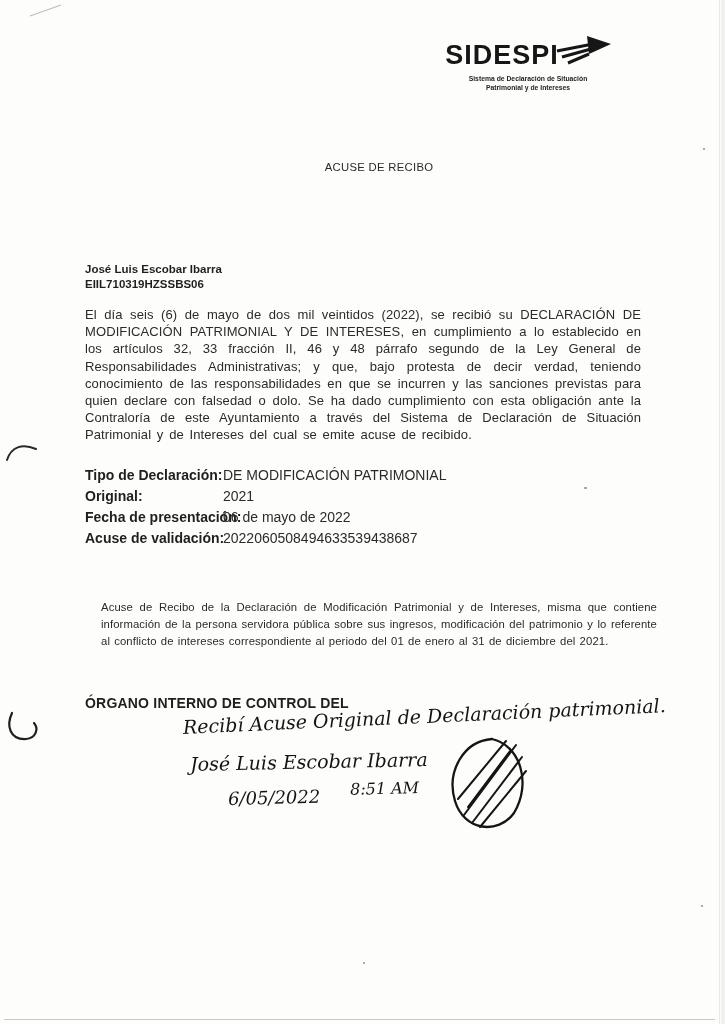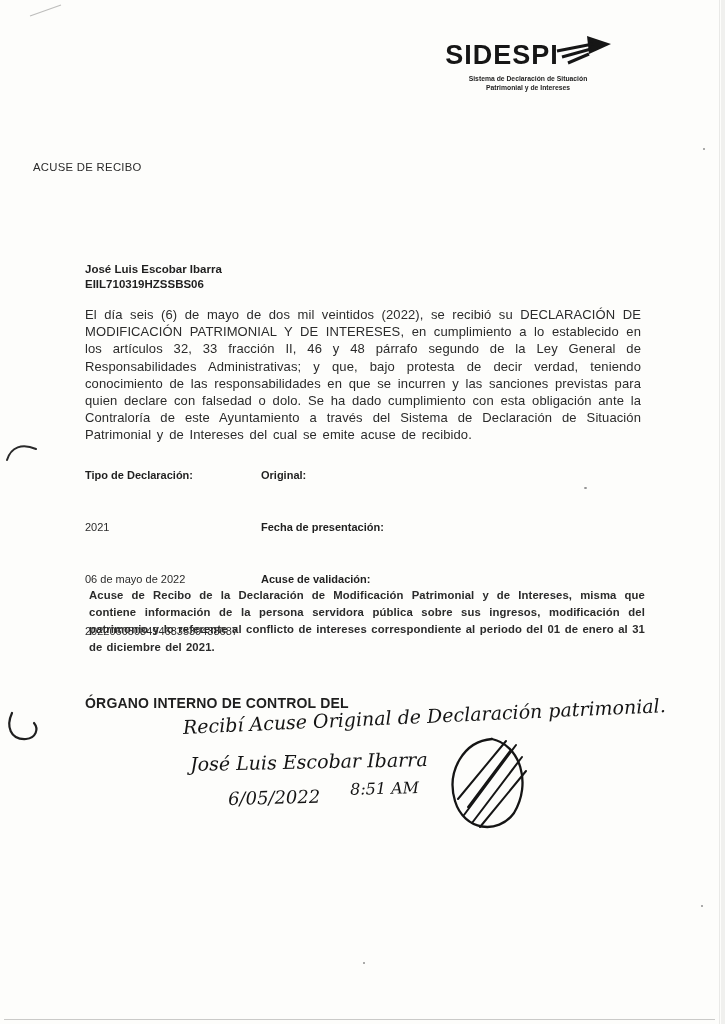--- a/index.html
+++ b/index.html
@@ -22,40 +22,40 @@
   
   .logo{position:absolute;left:428px;top:38px;width:200px;text-align:center;}
   .logo-row{display:flex;align-items:center;justify-content:center;}
   .logo-text{
     font-size:27px;font-weight:bold;letter-spacing:1px;color:#161616;
     transform:scaleY(1.05);
   }
   .logo-arrow{margin-left:-4px;transform:translateY(-4px);}
   .logo-sub{margin-top:2px;font-size:6.8px;font-weight:bold;color:#242424;line-height:9px;}
   
-  .doc-title{position:absolute;left:0;right:0;top:160px;
+  .doc-title{position:absolute;left:0;right:0;top:160px;text-align:center;
     font-size:11.3px;line-height:15px;letter-spacing:0.3px;color:#2a2a2a;padding-left:33px;}
   
   .recipient{position:absolute;left:85px;top:262px;font-size:11.5px;font-weight:bold;
     line-height:15px;color:#1f1f1f;}
   
   .body-par{
     position:absolute;left:85px;top:306px;width:556px;margin:0;
     font-size:13px;line-height:17.2px;text-align:justify;
     word-spacing:2px;letter-spacing:0.1px;color:#2b2b2b;
   }
   .closing-par{
-    position:absolute;left:85px;top:583px;width:556px;margin:4px;
+    position:absolute;left:85px;top:583px;width:556px;margin:16px;
     font-size:11.3px;line-height:17.2px;text-align:justify;
-    word-spacing:1px;letter-spacing:0.1px;color:#2b2b2b;font-weight:bold;
+    word-spacing:1px;letter-spacing:0.1px;color:#2b2b2b;
   }
   
   .fields{position:absolute;left:85px;top:468px;width:560px;
     display:grid;grid-template-columns:138px auto;row-gap:7px;column-gap:0;
-    font-size:11px;line-height:14px;gap:38px;}
+    font-size:14px;line-height:14px;}
   .field-label{font-weight:bold;color:#1f1f1f;white-space:nowrap;}
   .field-value{color:#2b2b2b;}
   
   .control-heading{position:absolute;left:85px;top:695px;
     font-size:14px;font-weight:bold;letter-spacing:0.2px;color:#1f1f1f;}
   
   .hw{font-family:"DejaVu Serif", serif;font-style:italic;color:#141414;position:absolute;white-space:nowrap;}
   .hw-line1{left:183px;top:716px;font-size:19px;transform:rotate(-2.6deg);transform-origin:left center;}
   .hw-line2{left:190px;top:753px;font-size:19px;transform:rotate(-1.2deg);transform-origin:left center;}
   .hw-line3{left:228px;top:788px;font-size:18px;transform:rotate(-1.5deg);transform-origin:left center;}
@@ -105,20 +105,21 @@
 
   <div class="recipient">
     <div>José Luis Escobar Ibarra</div>
     <div>EIIL710319HZSSBS06</div>
   </div>
 
   <p class="body-par">El día seis (6) de mayo de dos mil veintidos (2022), se recibió su DECLARACIÓN DE MODIFICACIÓN PATRIMONIAL Y DE INTERESES, en cumplimiento a lo establecido en los artículos 32, 33 fracción II, 46 y 48 párrafo segundo de la Ley General de Responsabilidades Administrativas; y que, bajo protesta de decir verdad, teniendo conocimiento de las responsabilidades en que se incurren y las sanciones previstas para quien declare con falsedad o dolo. Se ha dado cumplimiento con esta obligación ante la Contraloría de este Ayuntamiento a través del Sistema de Declaración de Situación Patrimonial y de Intereses del cual se emite acuse de recibido.</p>
 
   <div class="fields">
     <span class="field-label">Tipo de Declaración:</span>
+    <span class="field-value">DE MODIFICACIÓN PATRIMONIAL</span>
 
     <span class="field-label">Original:</span>
     <span class="field-value">2021</span>
 
     <span class="field-label">Fecha de presentación:</span>
     <span class="field-value">06 de mayo de 2022</span>
 
     <span class="field-label">Acuse de validación:</span>
     <span class="field-value">2022060508494633539438687</span>
   </div>

